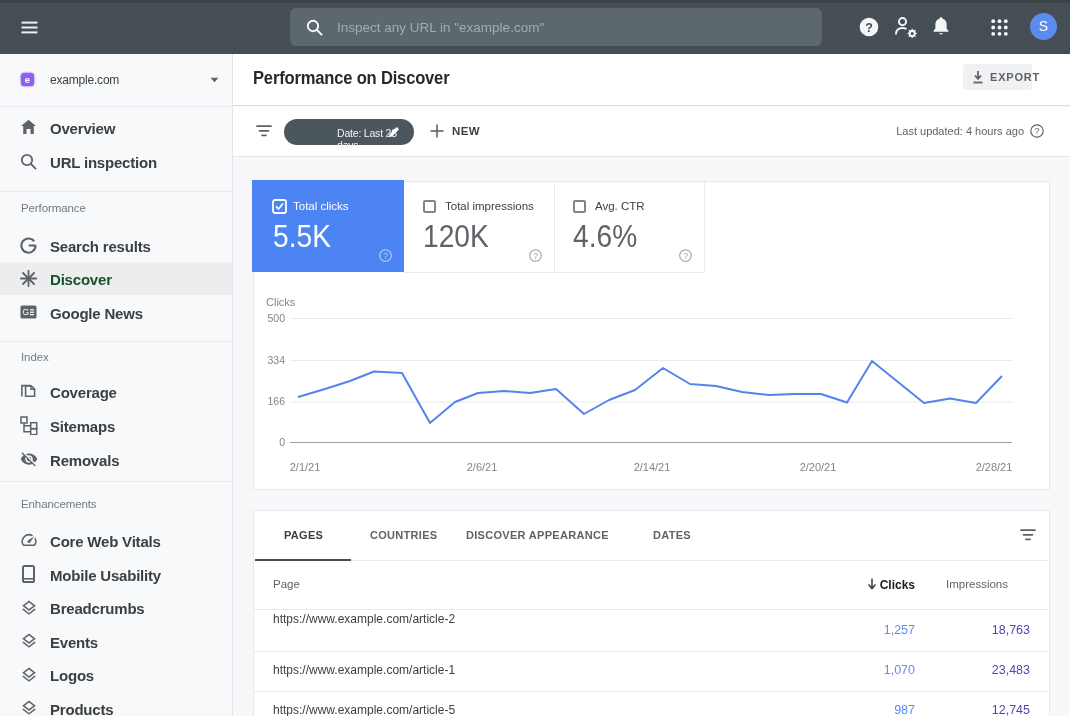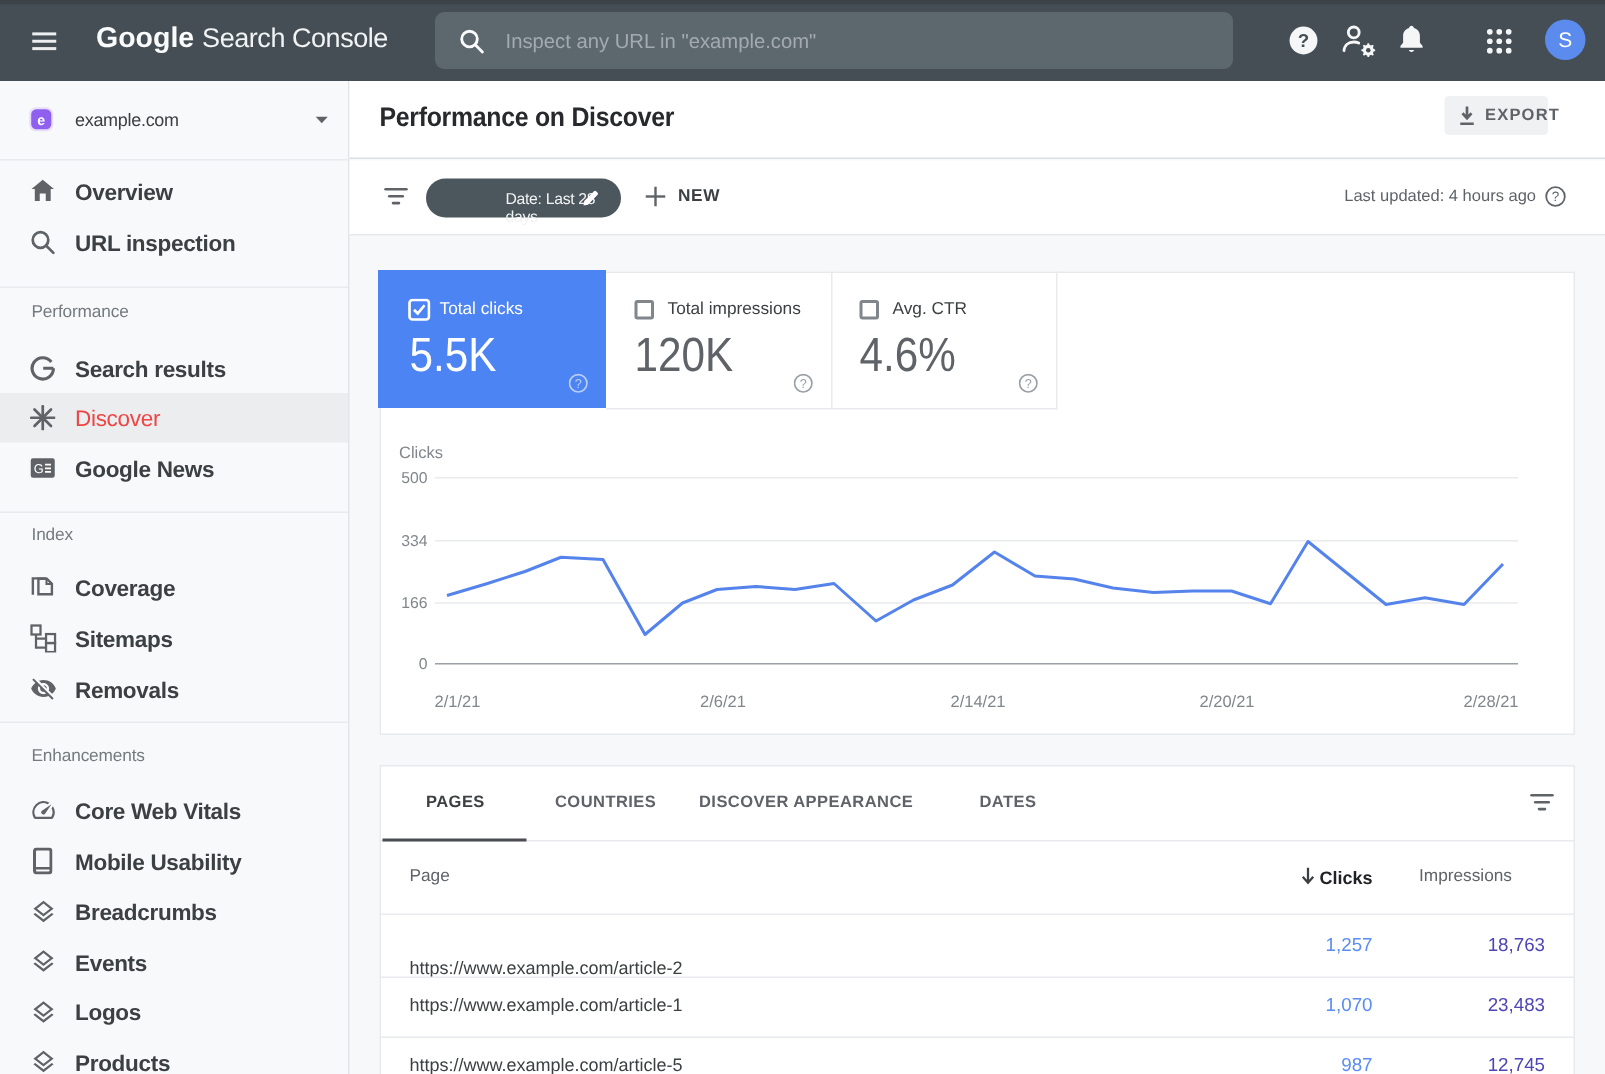--- a/index.html
+++ b/index.html
@@ -57,21 +57,20 @@
 </head>
 <body>
 
 <div id="topbar">
   <div class="darktop"></div>
   <svg class="abs" style="left:21px;top:21px" width="17" height="13" viewBox="0 0 17 13">
     <rect x="0.5" y="0.6" width="16" height="2" fill="#eceef0"></rect>
     <rect x="0.5" y="5.5" width="16" height="2" fill="#eceef0"></rect>
     <rect x="0.5" y="10.4" width="16" height="2" fill="#eceef0"></rect>
   </svg>
-  <div id="logo"><b>Google</b> <span>Search Console</span></div>
   <div id="searchbox">
     <svg class="abs" style="left:16px;top:11px" width="17" height="17" viewBox="0 0 17 17">
       <circle cx="7" cy="7" r="5.2" fill="none" stroke="#fafbfc" stroke-width="1.9"></circle>
       <line x1="11" y1="11" x2="15.6" y2="15.6" stroke="#fafbfc" stroke-width="1.9" stroke-linecap="round"></line>
     </svg>
     <div class="ph">Inspect any URL in "example.com"</div>
   </div>
 
   <svg class="tbicon" style="left:859px;top:17px" width="20" height="20" viewBox="0 0 20 20">
     <circle cx="10" cy="10" r="9.3" fill="#f5f6f7"></circle>
@@ -121,21 +120,21 @@
     <path d="M0.5 0.8 L4.5 5.2 L8.5 0.8 z" fill="#5f6368"></path>
   </svg>
 
 <div class="sdiv" style="top:106px"></div>
 
 <div class="navtxt" style="top:120px">Overview</div>
 <div class="navtxt" style="top:154px">URL inspection</div>
 <div class="sdiv" style="top:191px"></div>
 <div class="navlbl" style="top:202px">Performance</div>
 <div class="navtxt" style="top:238px">Search results</div>
-<div class="navtxt" style="top:271px;font-weight:normal;color:#ef4444">Discover</div>
+<div class="navtxt" style="top:271px;font-weight:bold;color:#14532d">Discover</div>
 <div class="navtxt" style="top:305px">Google News</div>
 <div class="sdiv" style="top:341px"></div>
 <div class="navlbl" style="top:351px">Index</div>
 <div class="navtxt" style="top:384px">Coverage</div>
 <div class="navtxt" style="top:418px">Sitemaps</div>
 <div class="navtxt" style="top:452px">Removals</div>
 <div class="sdiv" style="top:481px"></div>
 <div class="navlbl" style="top:498px">Enhancements</div>
 <div class="navtxt" style="top:533px">Core Web Vitals</div>
 <div class="navtxt" style="top:567px">Mobile Usability</div>
@@ -325,21 +324,21 @@
 <div id="pagesunderline"></div>
 
 <div class="abs" style="left:273px;top:578px;font-size:11.5px;color:#5f6368">Page</div>
 <svg class="abs" style="left:866px;top:578px" width="12" height="12" viewBox="0 0 12 12">
   <path d="M6 0.5 v9 M2.5 6.5 L6 10.5 L9.5 6.5" fill="none" stroke="#3c4043" stroke-width="1.5"></path>
 </svg>
 <div class="abs" style="left:835px;top:578px;width:80px;text-align:right;font-size:12px;font-weight:bold;color:#202124">Clicks</div>
 <div class="abs" style="left:932px;top:578px;width:90px;text-align:center;font-size:11.5px;color:#5f6368">Impressions</div>
 <div class="trow" style="top:609px"></div>
 
-<div class="url" style="top:638px">https://www.example.com/article-2</div>
+<div class="url" style="top:612px">https://www.example.com/article-2</div>
 <div class="numc" style="left:835px;top:623px">1,257</div>
 <div class="numi" style="left:940px;top:623px">18,763</div>
 <div class="trow" style="top:651px"></div>
 
 <div class="url" style="top:663px">https://www.example.com/article-1</div>
 <div class="numc" style="left:835px;top:663px">1,070</div>
 <div class="numi" style="left:940px;top:663px">23,483</div>
 <div class="trow" style="top:691px"></div>
 
 <div class="url" style="top:703px">https://www.example.com/article-5</div>

